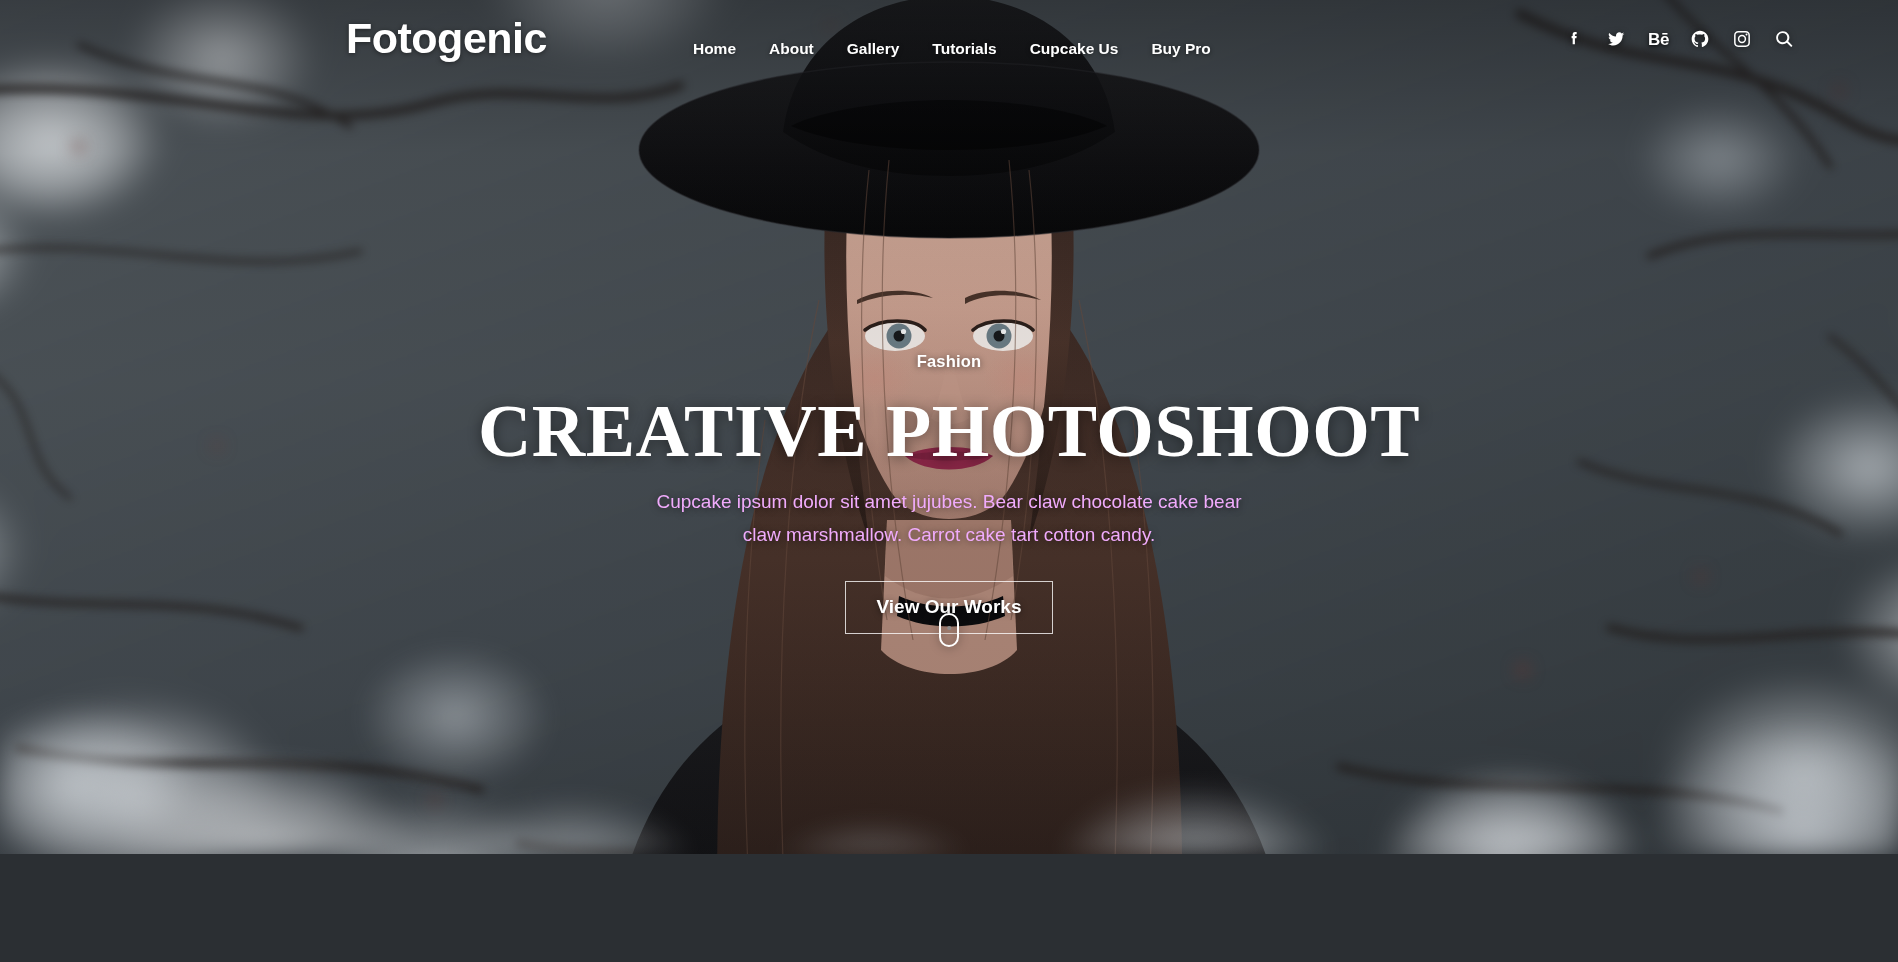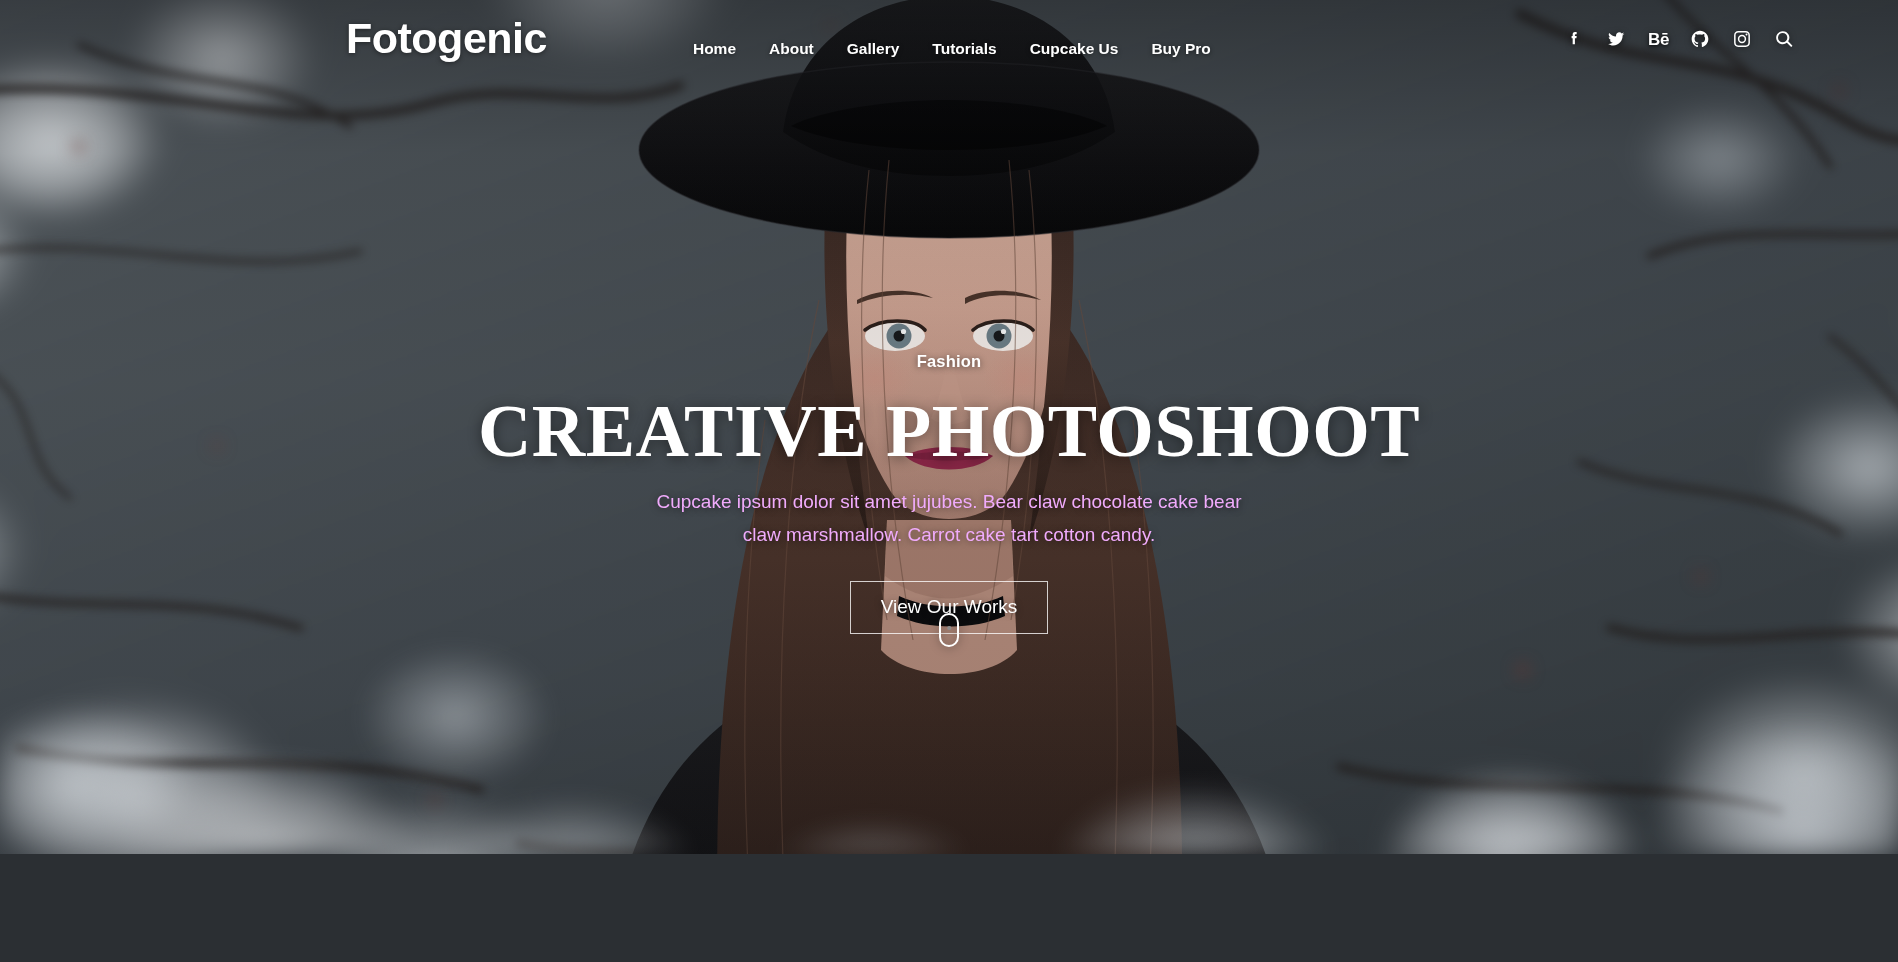--- a/index.html
+++ b/index.html
@@ -197,21 +197,21 @@
     font-weight:400;
     line-height:1.72;
     max-width:600px;
     margin:0 auto 30px auto;
     text-shadow:0 1px 7px rgba(0,0,0,.55);
   }
   .hero-cta {
     display:inline-block;
     color:#fff;
     font-size:19px;
-    font-weight:400;
+    font-weight:700;
     padding:14px 30px 15px 30px;
     border:1px solid rgba(255,255,255,.78);
     background:transparent;
     text-decoration:none;
     cursor:pointer;
     text-shadow:0 1px 6px rgba(0,0,0,.5);
     font-family:"Liberation Sans", sans-serif;
   }
 
   

